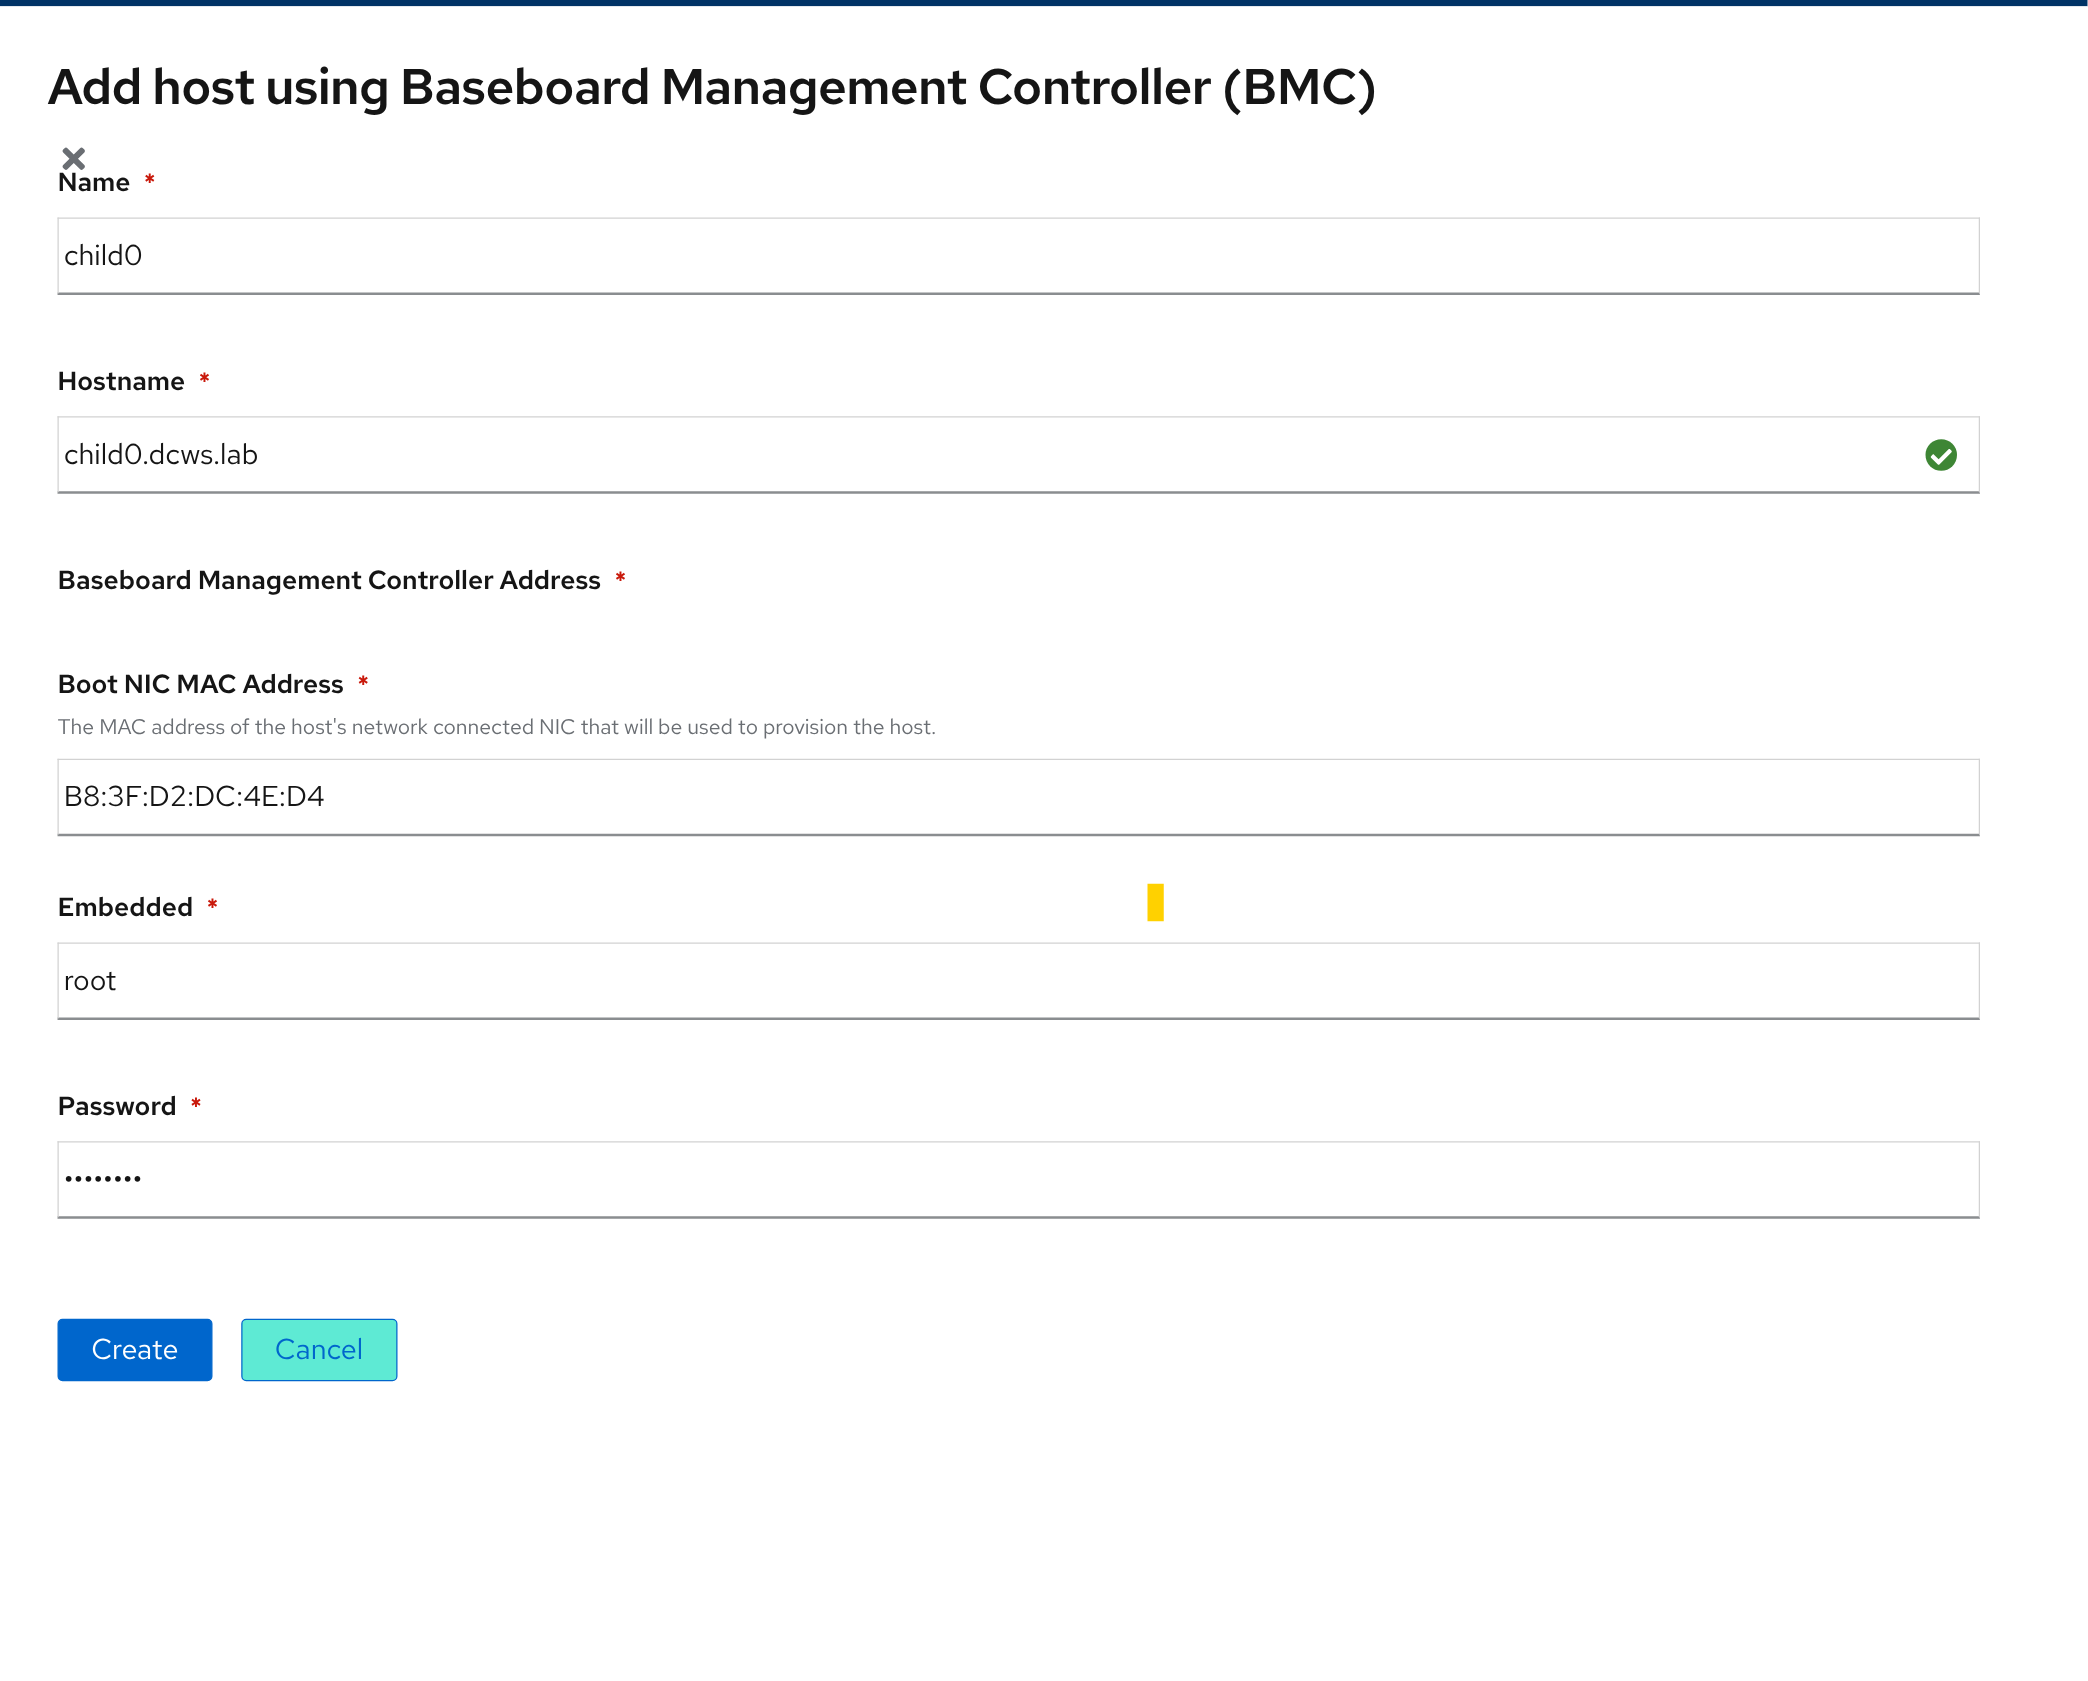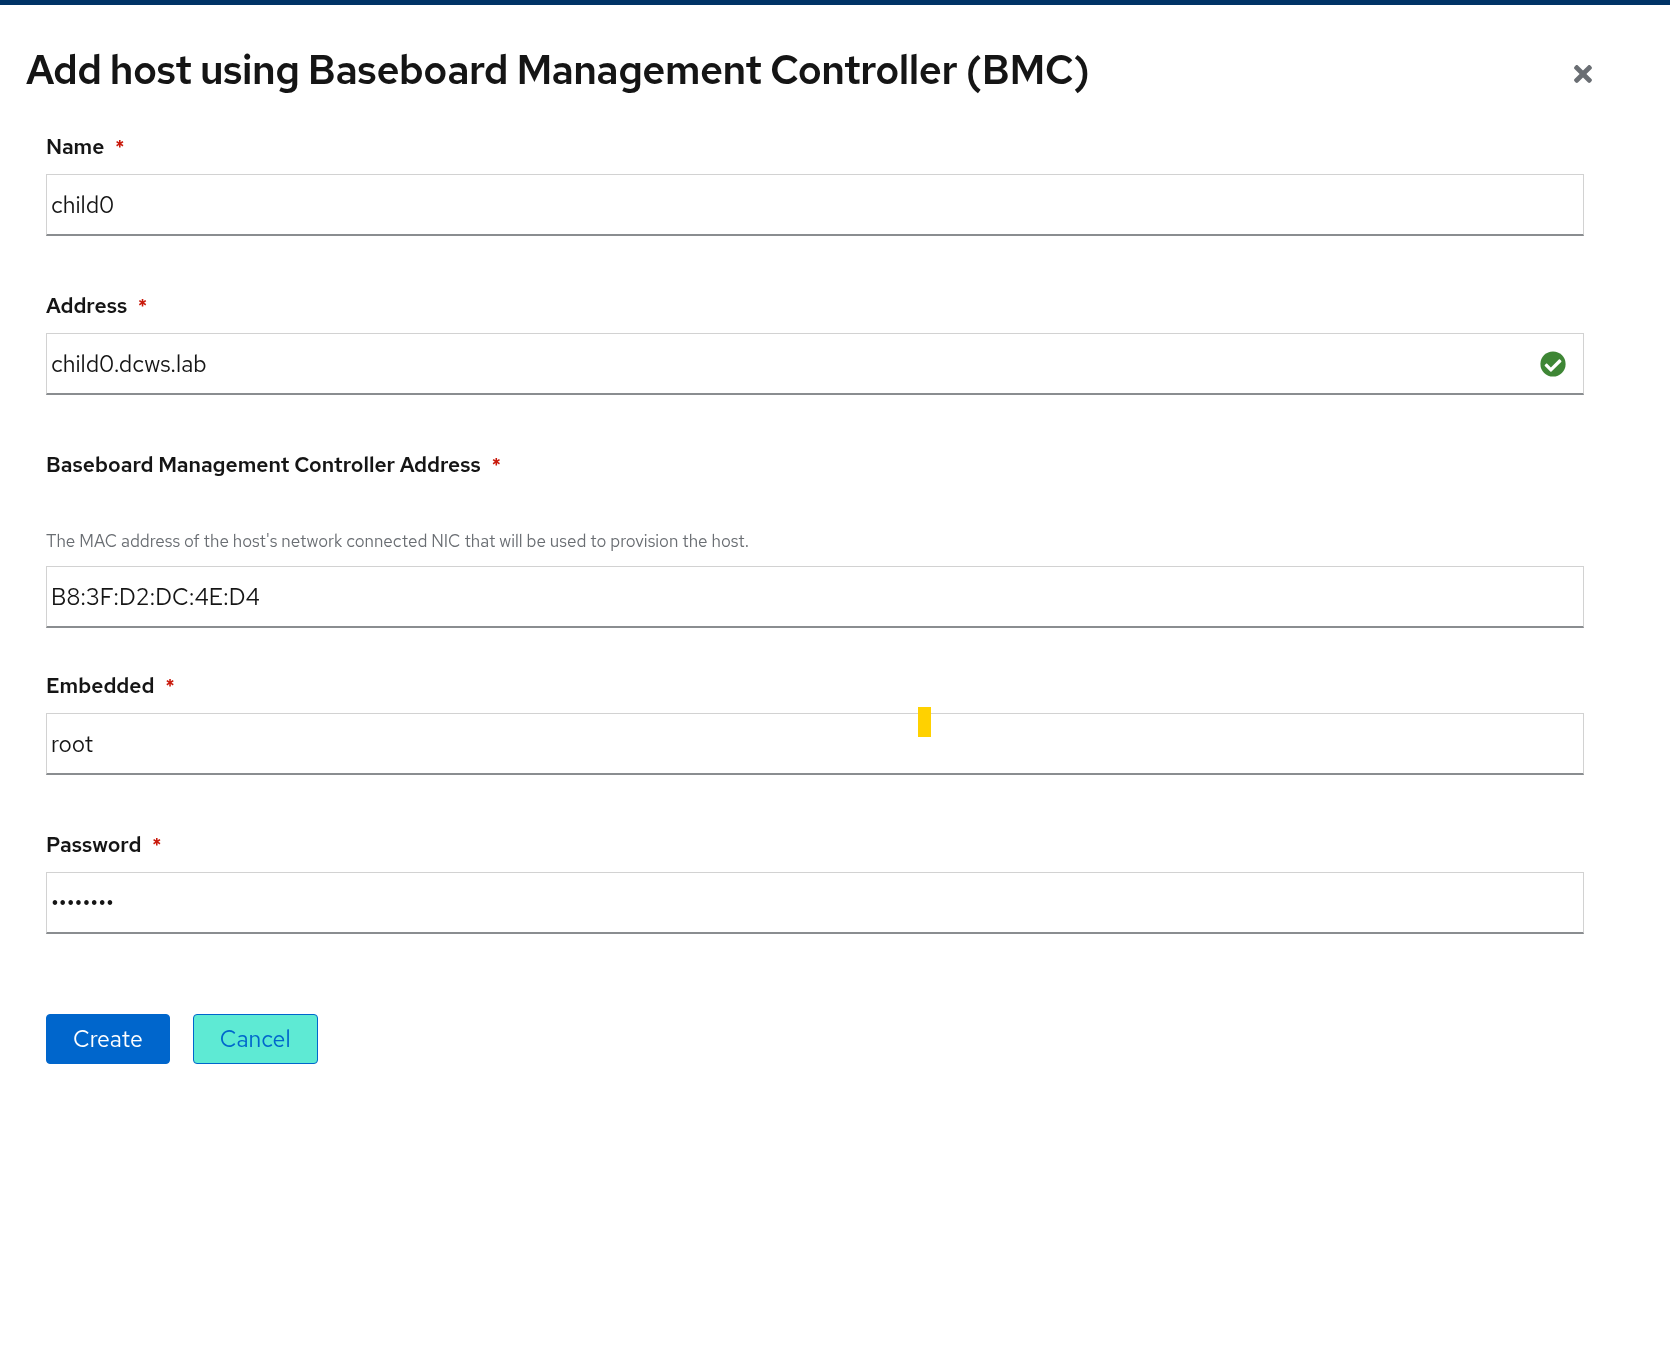--- a/index.html
+++ b/index.html
@@ -15,24 +15,25 @@
     border-top: 5px solid #003366;
     position: relative;
   }
   .modal {
     position: relative;
     width: 100%;
     height: 100%;
     background: #fff;
   }
   .modal-header {
-    padding: 38px 46px 20px 26px;
+    padding: 38px 46px 20px 38px;
     display: flex;
     align-items: flex-start;
     justify-content: space-between;
+    flex-direction: column;
   }
   .modal-title {
     font-size: 40px;
     font-weight: 600;
     letter-spacing: -0.5px;
     color: #151515;
   }
   .close-btn {
     background: none;
     border: none;
@@ -168,40 +169,44 @@
           <span>Name</span>
           <span class="required-asterisk">*</span>
         </label>
         <div class="input-wrapper">
           <input type="text" class="text-input" value="child0" style="">
         </div>
       </div>
 
       <div class="form-group">
         <label class="form-label">
-          <span>Address</span>
+          <span>Hostname</span>
           <span class="required-asterisk">*</span>
         </label>
         <div class="input-wrapper">
           <input type="text" class="text-input with-status" value="child0.dcws.lab" style="">
           <svg class="status-icon" viewBox="0 0 512 512">
             <circle cx="256" cy="256" r="248" fill="#3e8635"></circle>
             <path fill="#fff" d="M173.9 439.4l-166.4-166.4c-10-10-10-26.2 0-36.2l36.2-36.2c10-10 26.2-10 36.2 0L192 312.7 432.1 72.6c10-10 26.2-10 36.2 0l36.2 36.2c10 10 10 26.2 0 36.2L210.1 439.4c-10 10-26.2 10-36.2 0z" transform="translate(90 120) scale(0.65)"></path>
           </svg>
         </div>
       </div>
 
       <div class="form-group">
         <label class="form-label">
           <span>Baseboard Management Controller Address</span>
           <span class="required-asterisk">*</span>
         </label>
       </div>
 
       <div class="form-group mac">
+        <label class="form-label">
+          <span>Boot NIC MAC Address</span>
+          <span class="required-asterisk">*</span>
+        </label>
         <p class="help-text">The MAC address of the host's network connected NIC that will be used to provision the host.</p>
         <div class="input-wrapper">
           <input type="text" class="text-input" value="B8:3F:D2:DC:4E:D4" style="">
         </div>
       </div>
 
       <div class="form-group">
         <label class="form-label">
           <span>Embedded</span>
           <span class="required-asterisk">*</span>

